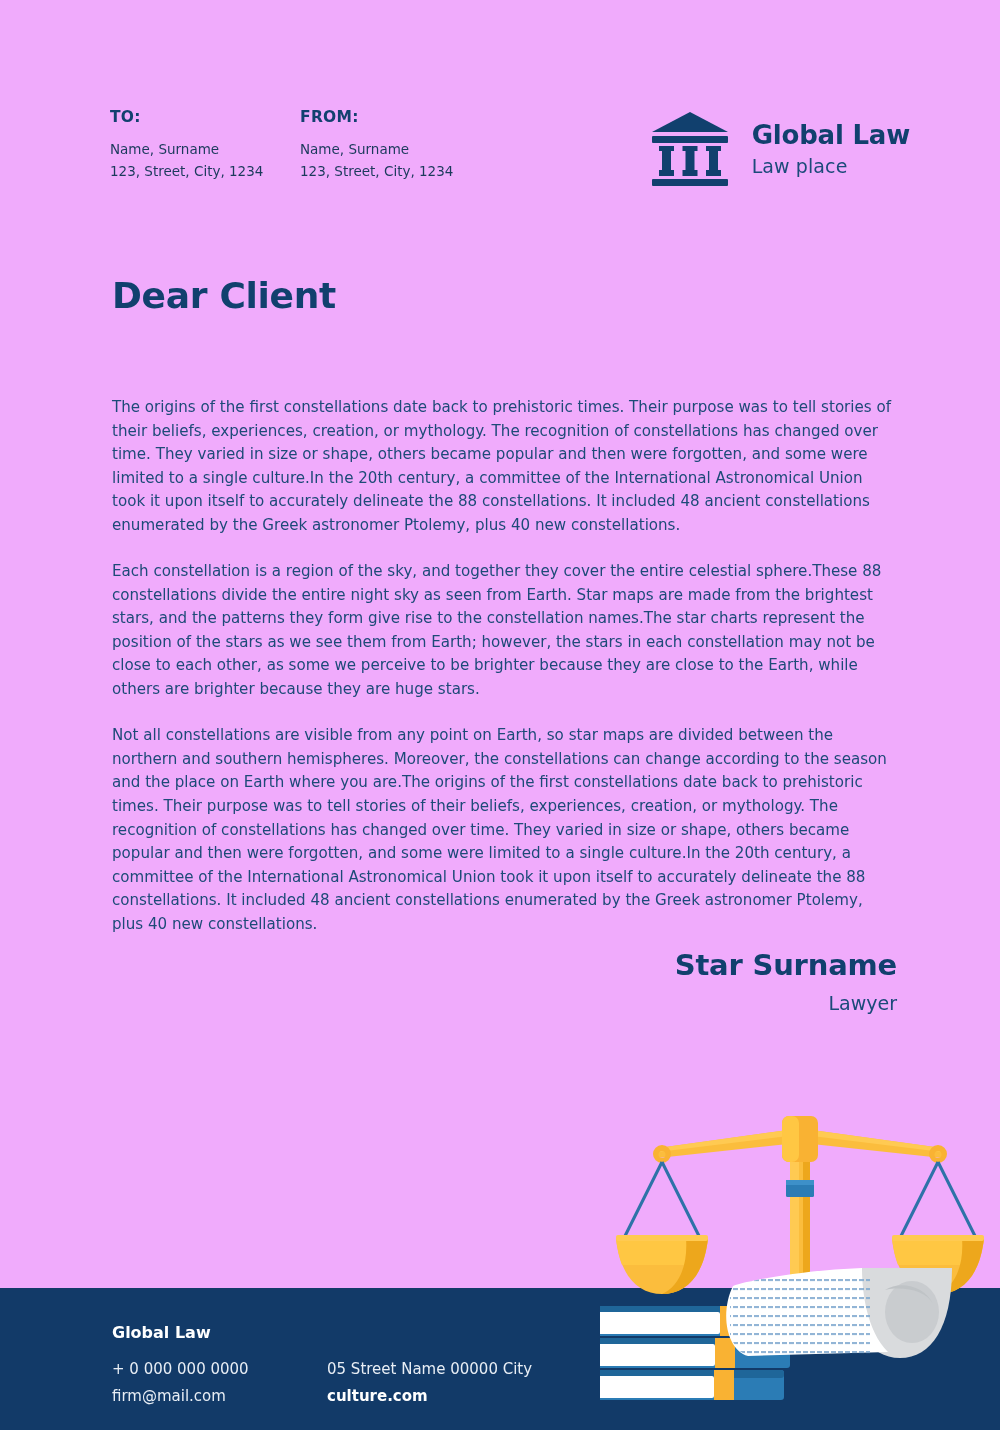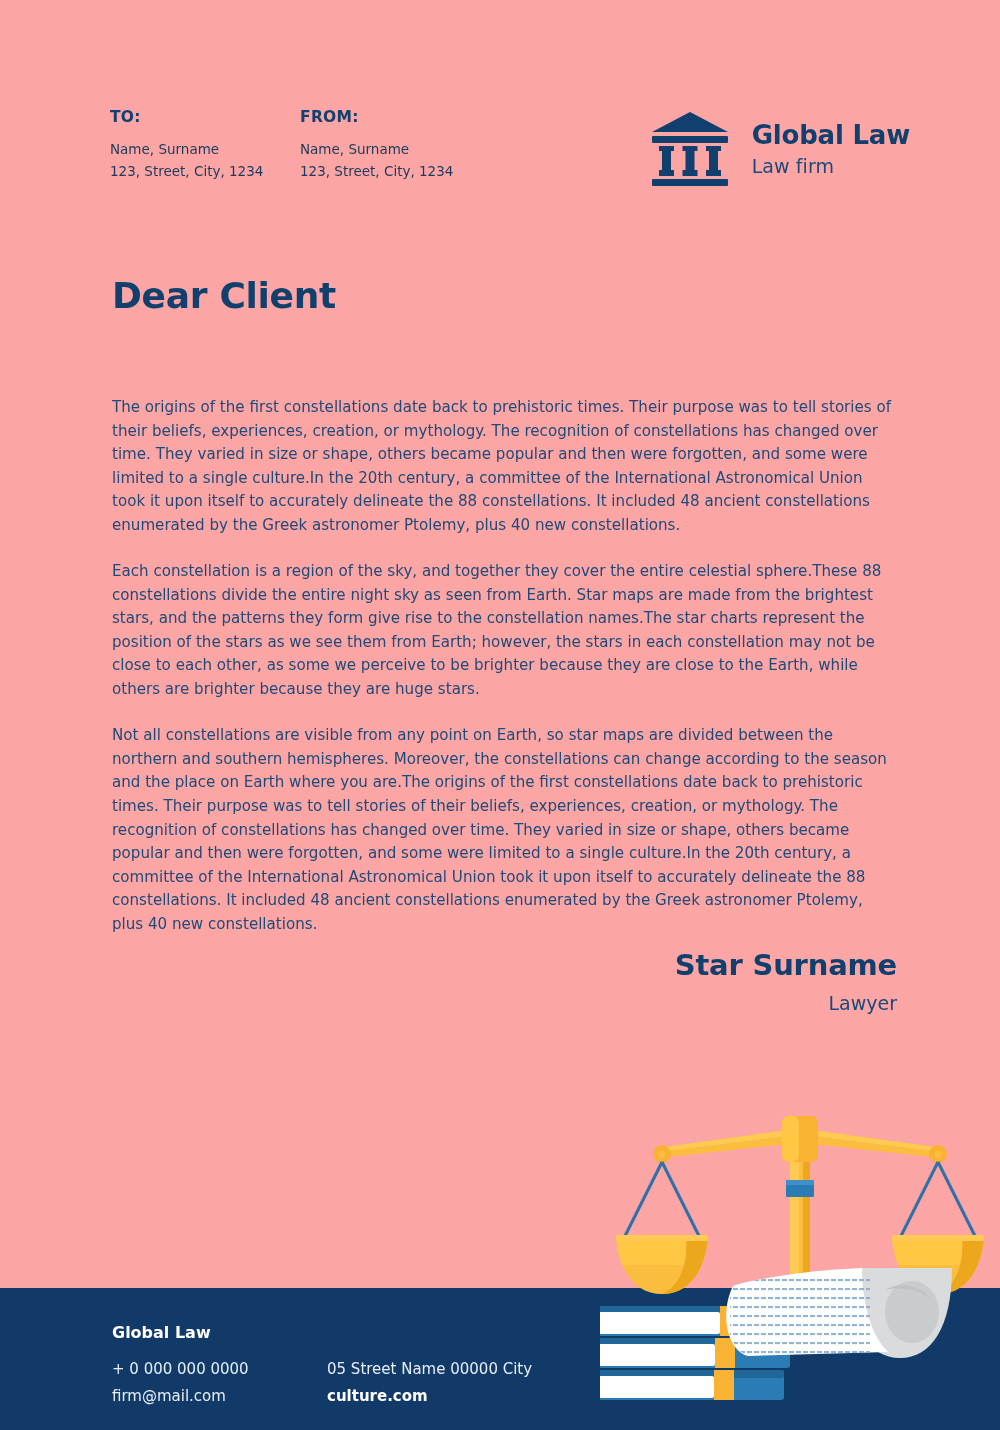--- a/index.html
+++ b/index.html
@@ -8,21 +8,21 @@
     width: 1000px;
     height: 1430px;
     background: #ffffff;
     font-family: "DejaVu Sans", sans-serif;
   }
 
   .page {
     position: relative;
     width: 1000px;
     height: 1430px;
-    background: #fca5a5;
+    background: #f0abfc;
     overflow: hidden;
   }
 
   
   .header {
     position: absolute;
     top: 108px;
     left: 110px;
     width: 800px;
     height: 95px;
@@ -211,21 +211,21 @@
             <rect x="58" y="36" width="15" height="5"></rect>
             <rect x="61" y="41" width="9" height="19"></rect>
             <rect x="58" y="60" width="15" height="6"></rect>
 
             <rect x="4" y="69" width="76" height="7" rx="1"></rect>
           </g>
         </svg>
       </span>
       <span class="logo-text">
         <div class="logo-name">Global Law</div>
-        <div class="logo-sub">Law firm</div>
+        <div class="logo-sub">Law place</div>
       </span>
     </div>
   </div>
 
   <div class="salutation">Dear Client</div>
 
   <div class="letter-body">
     <p>The origins of the first constellations date back to prehistoric times. Their purpose was to tell stories of their beliefs, experiences, creation, or mythology. The recognition of constellations has changed over time. They varied in size or shape, others became popular and then were forgotten, and some were limited to a single culture.In the 20th century, a committee of the International Astronomical Union took it upon itself to accurately delineate the 88 constellations. It included 48 ancient constellations enumerated by the Greek astronomer Ptolemy, plus 40 new constellations.</p>
     <p>Each constellation is a region of the sky, and together they cover the entire celestial sphere.These 88 constellations divide the entire night sky as seen from Earth. Star maps are made from the brightest stars, and the patterns they form give rise to the constellation names.The star charts represent the position of the stars as we see them from Earth; however, the stars in each constellation may not be close to each other, as some we perceive to be brighter because they are close to the Earth, while others are brighter because they are huge stars.</p>
     <p>Not all constellations are visible from any point on Earth, so star maps are divided between the northern and southern hemispheres. Moreover, the constellations can change according to the season and the place on Earth where you are.The origins of the first constellations date back to prehistoric times. Their purpose was to tell stories of their beliefs, experiences, creation, or mythology. The recognition of constellations has changed over time. They varied in size or shape, others became popular and then were forgotten, and some were limited to a single culture.In the 20th century, a committee of the International Astronomical Union took it upon itself to accurately delineate the 88 constellations. It included 48 ancient constellations enumerated by the Greek astronomer Ptolemy, plus 40 new constellations.</p>

